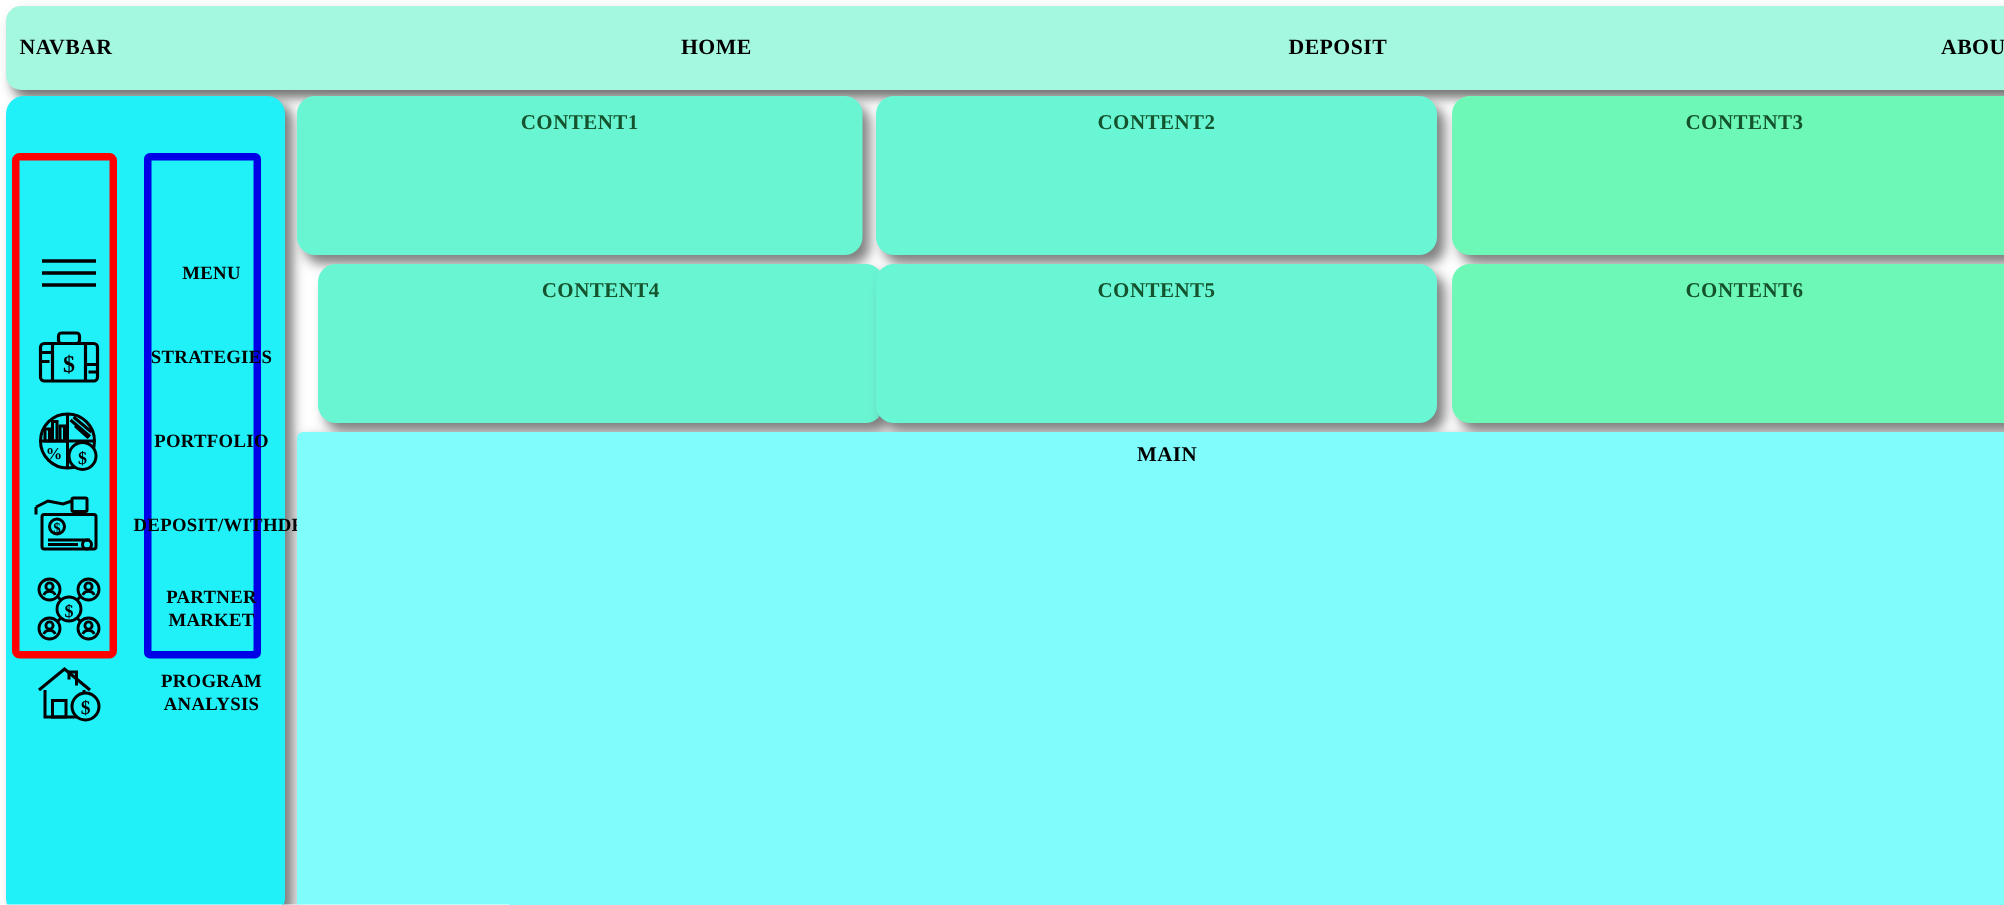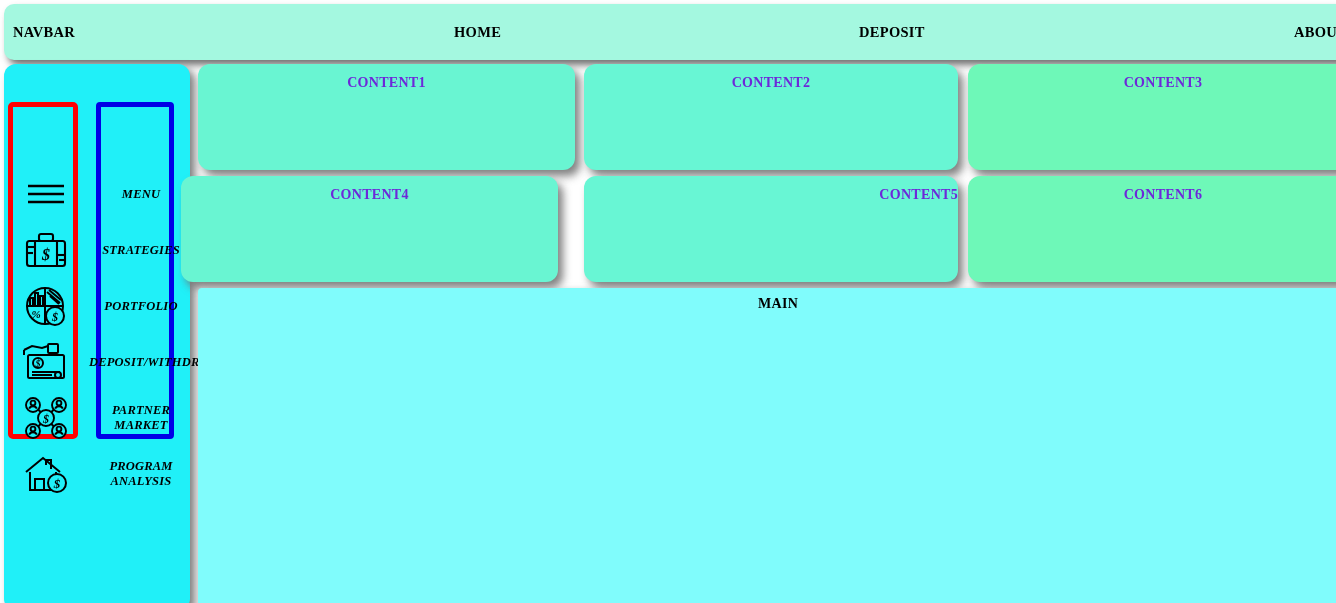--- a/index.html
+++ b/index.html
@@ -49,22 +49,22 @@
   }
   .label-col {
     position: absolute;
     left: 92px; top: 38px;
     width: 78px; height: 337px;
     border: 5px solid #0000e6;
     border-radius: 4px;
   }
   .menu-rows {
     position: absolute;
-    left: 0; top: 102px;
-    width: 204px; height: 340px; font-style: italic;
+    left: 0; top: 90px;
+    width: 204px; height: 340px;
   }
   .menu-row {
     position: absolute;
     left: 0; width: 186px; height: 56px;
     display: flex; align-items: center;
   }
   .menu-row.r0 { top: 0px; }
   .menu-row.r1 { top: 56px; }
   .menu-row.r2 { top: 112px; }
   .menu-row.r3 { top: 168px; }
@@ -88,31 +88,31 @@
     line-height: 15px;
     letter-spacing: 0.2px;
   }
 
   
   .content-card {
     position: absolute;
     border-radius: 12px;
     box-shadow: 5px 6px 8px rgba(115,115,115,0.9);
     text-align: center;
-    color: #6d28d9;
+    color: #14532d;
     font-weight: bold;
     font-size: 14px;
     padding-top: 11px;
     letter-spacing: 0.3px;
   }
   .c1 { left: 198px;  top: 64px;  width: 377px; height: 106px; background: #69f5d2; }
   .c2 { left: 584px;  top: 64px;  width: 374px; height: 106px; background: #68f6d4; border-radius: 12px; }
   .c3 { left: 968px;  top: 64px;  width: 390px; height: 106px; background: #6ef8b8; }
-  .c4 { left: 181px;  top: 176px; width: 377px; height: 106px; background: #69f5d2; }
-  .c5 { left: 584px;  top: 176px; width: 374px; height: 106px; background: #68f6d4; text-align: right; }
+  .c4 { left: 212px;  top: 176px; width: 377px; height: 106px; background: #69f5d2; }
+  .c5 { left: 584px;  top: 176px; width: 374px; height: 106px; background: #68f6d4; }
   .c6 { left: 968px;  top: 176px; width: 390px; height: 106px; background: #6ef8b8; }
 
   
   .main {
     position: absolute;
     left: 198px; top: 288px;
     width: 1160px; height: 321px;
     background: #80fcfc;
     border-radius: 4px;
     text-align: center;

